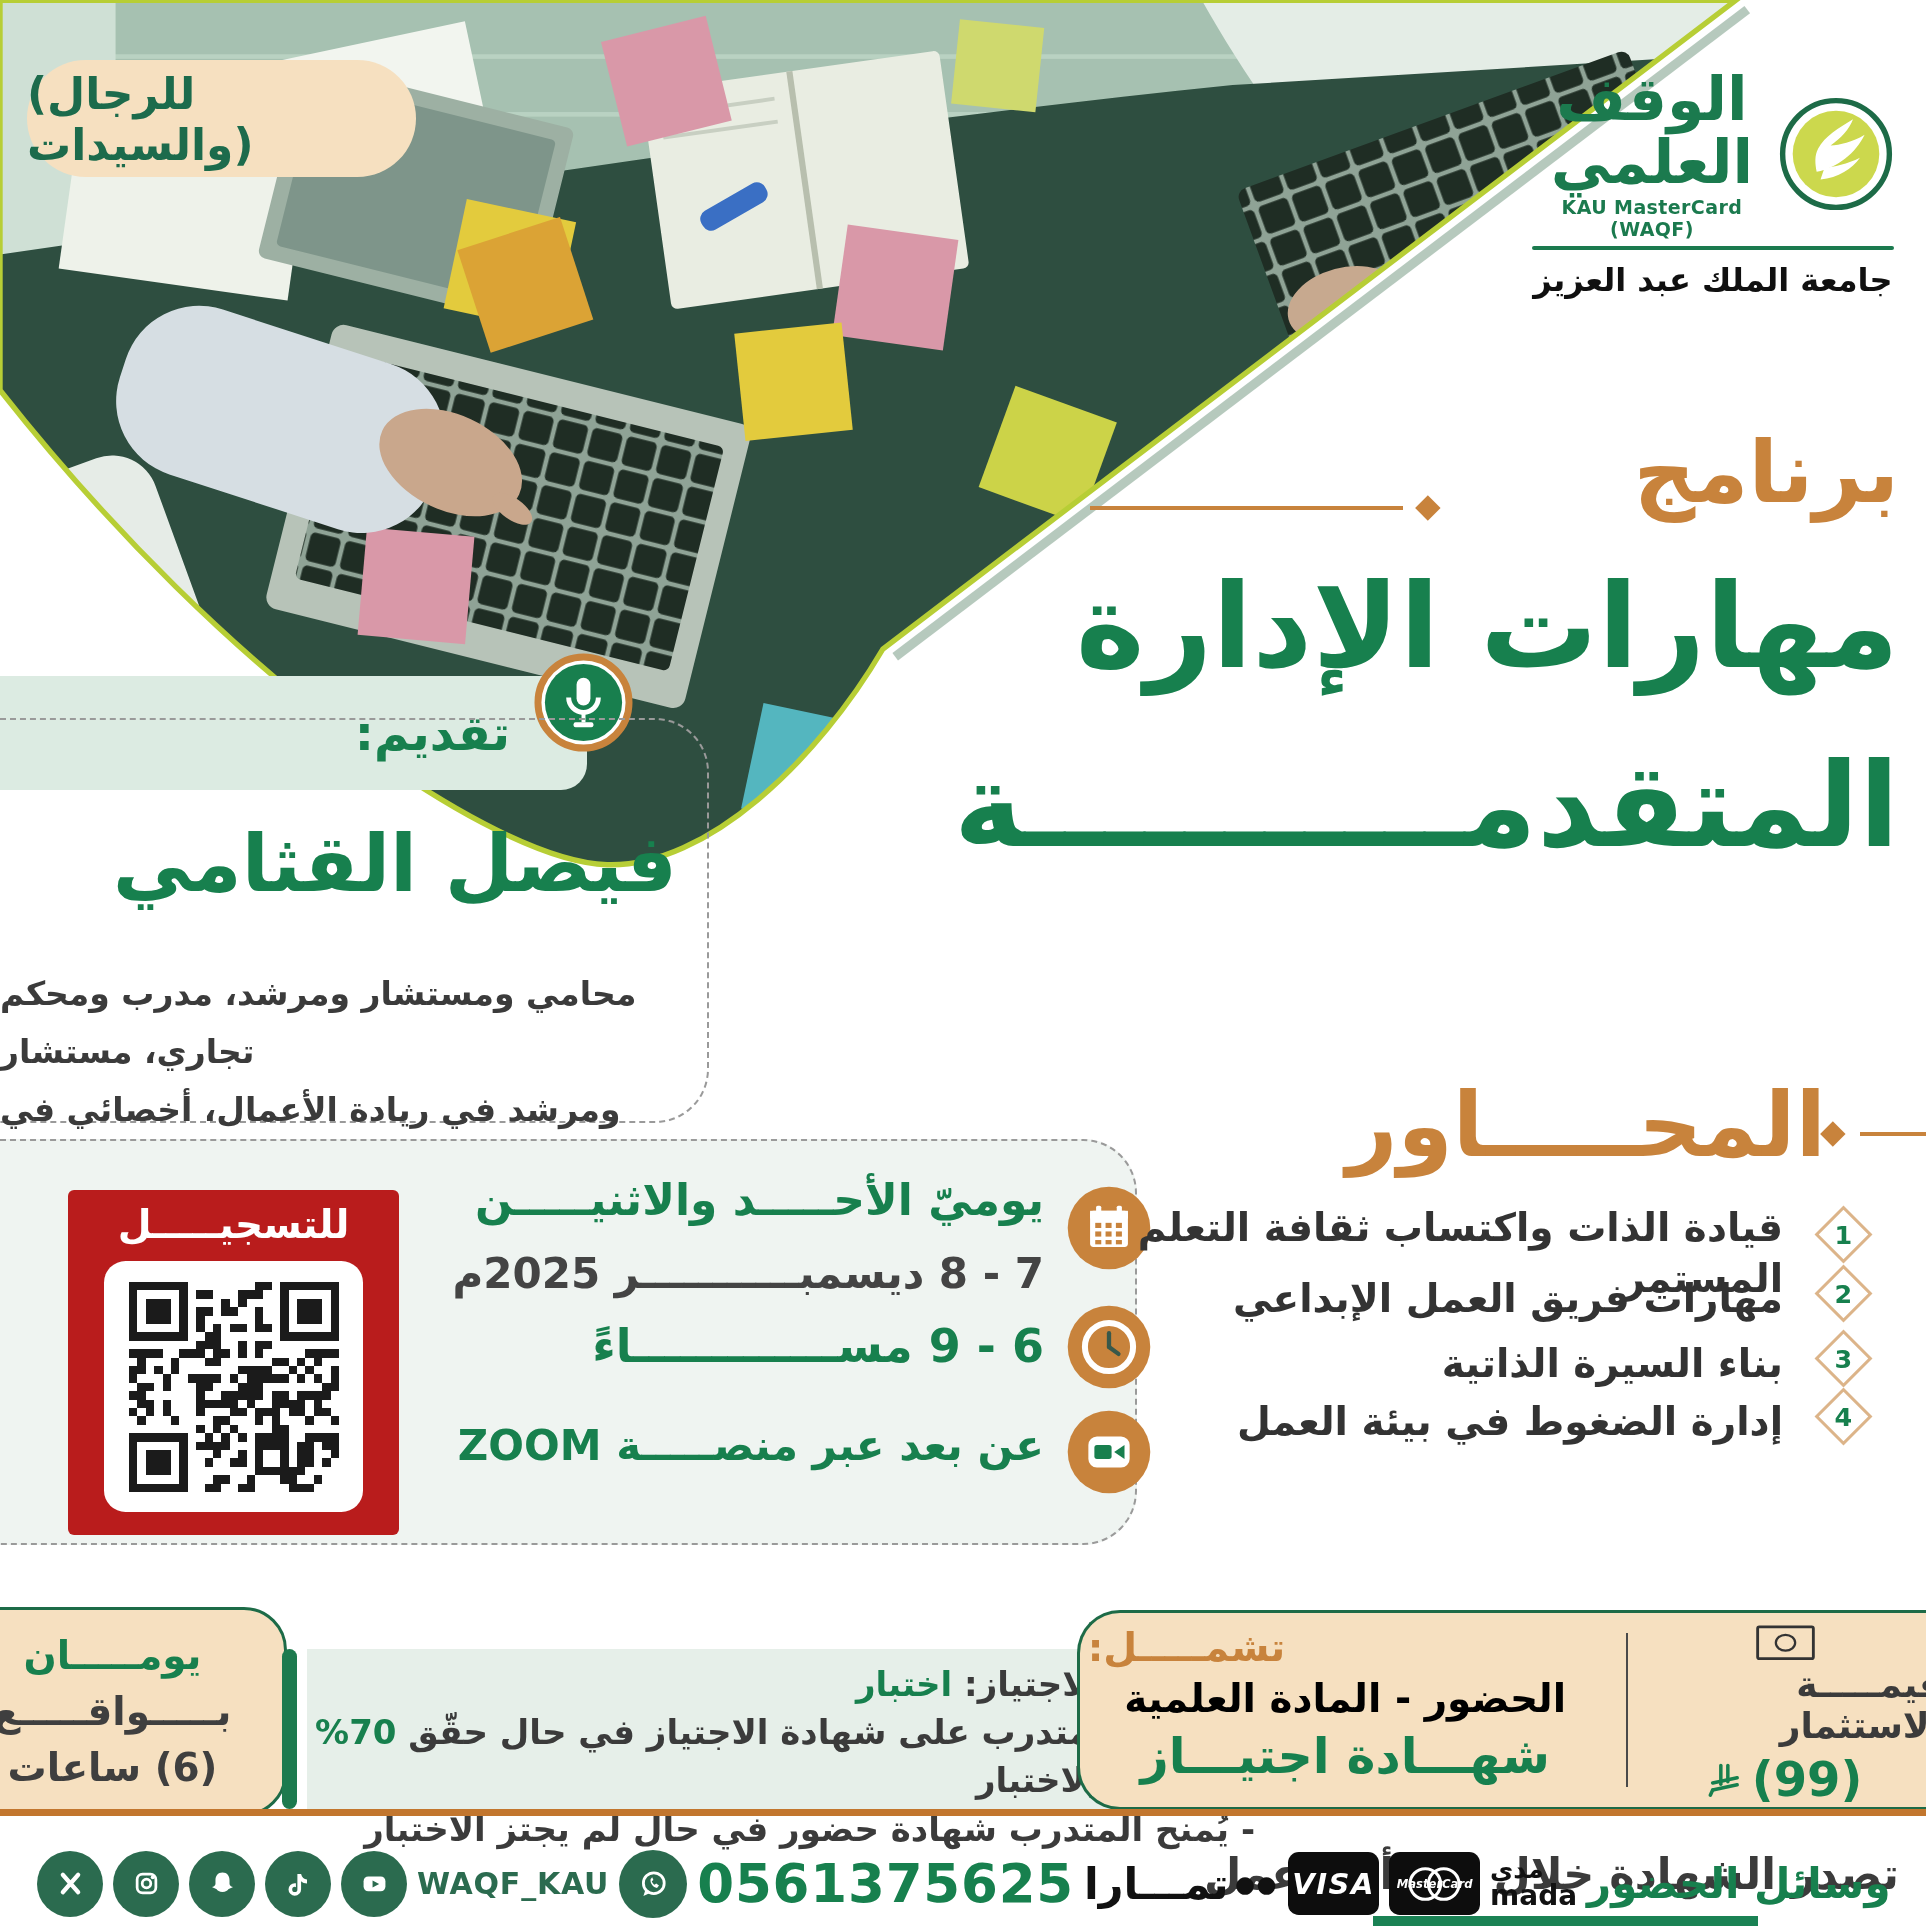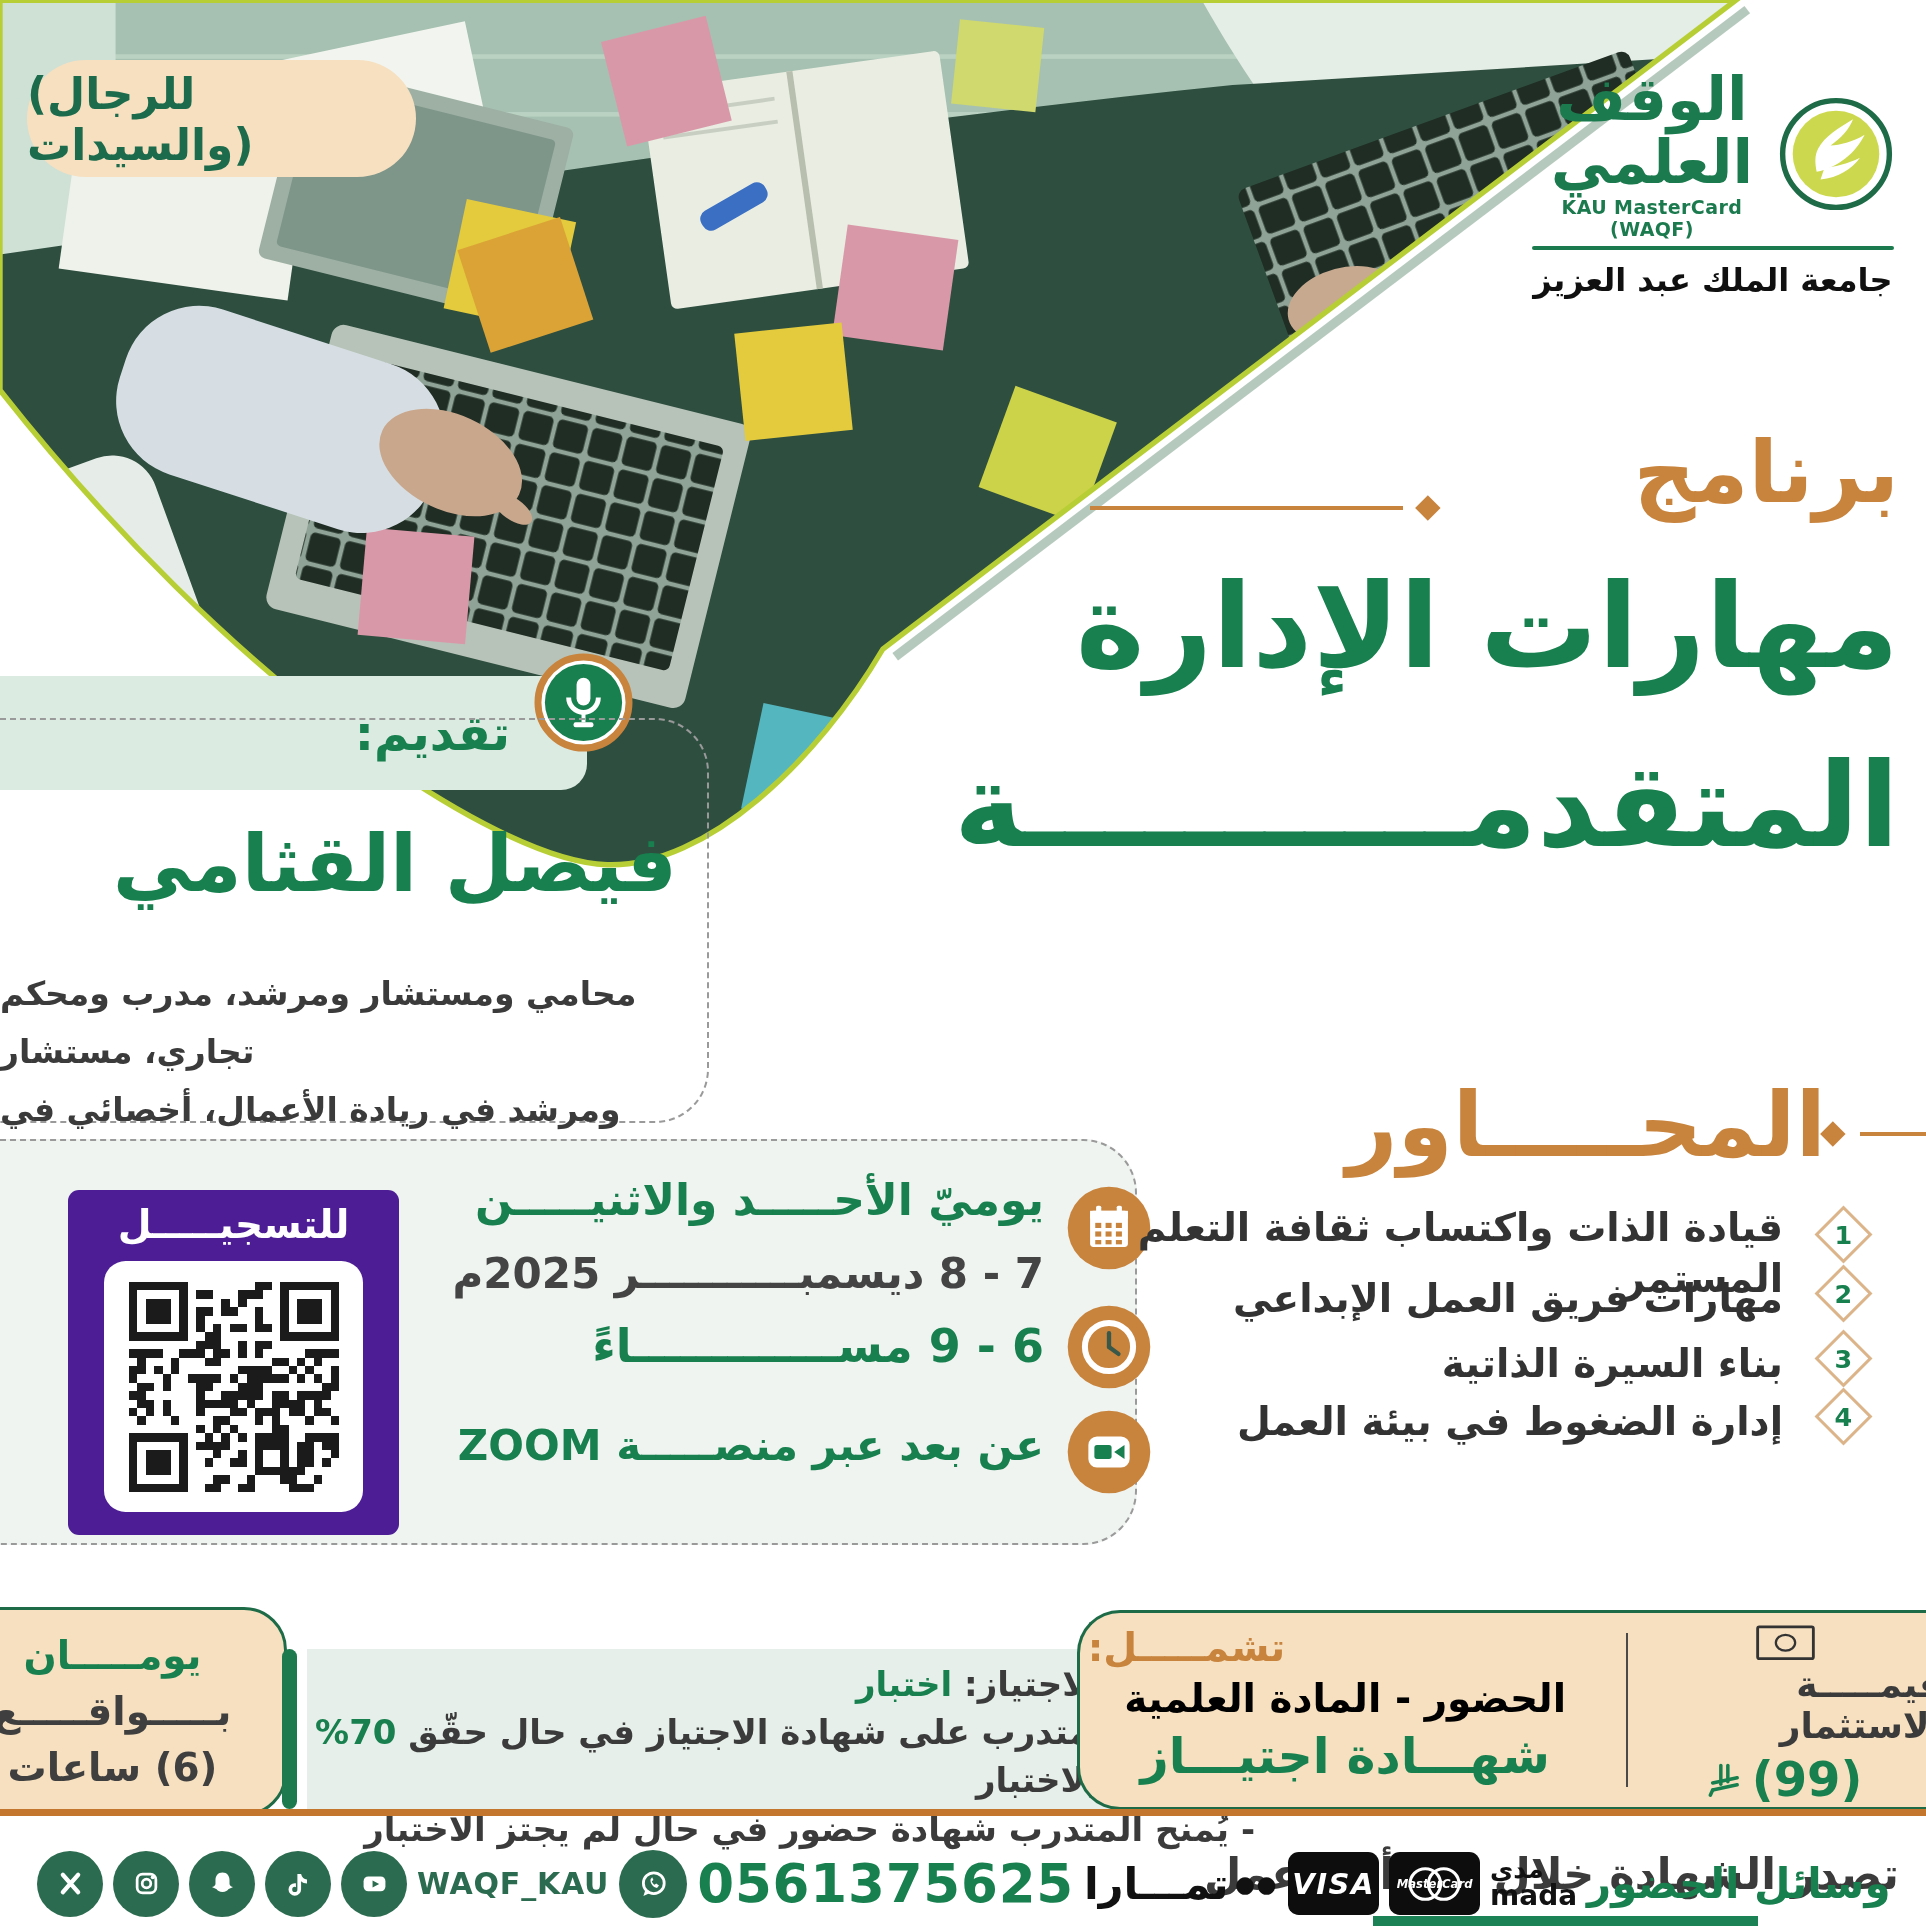--- a/index.html
+++ b/index.html
@@ -27,21 +27,21 @@
   .title-sub{right:27px;top:737px;font-size:117px;color:#17804e;}
   
   .presenter-band{left:0;top:676px;width:587px;height:114px;background:#dcebe2;border-radius:0 26px 26px 0;}
   .presenter-band span{display:block;text-align:right;direction:rtl;padding-right:77px;line-height:114px;font-size:48px;color:#17804e;}
   .mic-wrap{left:534px;top:653px;width:99px;height:99px;}
   .presenter-card{left:-54px;top:718px;width:759px;height:401px;border:2.3px dashed #9a9a9a;border-radius:54px;}
   .presenter-name{left:0;top:818px;width:677px;text-align:right;font-size:79px;color:#17804e;direction:rtl;}
   .presenter-bio{left:0;top:965px;width:677px;text-align:left;font-size:33px;color:#3b3b3b;direction:rtl;line-height:1.75;}
   
   .reg-panel{left:-54px;top:1139px;width:1187px;height:402px;background:#eff4f1;border:2.3px dashed #9a9a9a;border-radius:54px;}
-  .qr-block{left:68px;top:1190px;width:331px;height:345px;background:#4c1d95;border-radius:11px;}
+  .qr-block{left:68px;top:1190px;width:331px;height:345px;background:#b91c1c;border-radius:6px;}
   .qr-label{text-align:center;font-size:39px;color:#fff;margin-top:12.3px;}
   .qr-frame{width:259px;height:251px;background:#fff;border-radius:21.6px;margin:14px auto 0 auto;display:flex;align-items:center;justify-content:center;}
   .sched-row{left:416px;width:736px;}
   .sched-icon{position:absolute;right:0;width:86px;height:86px;}
   .sched-text{position:absolute;right:108px;left:0;text-align:right;direction:rtl;}
   .row-date{top:1174px;height:135px;}
   .row-time{top:1304px;height:91px;}
   .row-zoom{top:1404px;height:91px;}
   .s-green{font-size:44px;color:#17804e;}
   .s-dark{font-size:42px;color:#444;margin-top:24px;}

